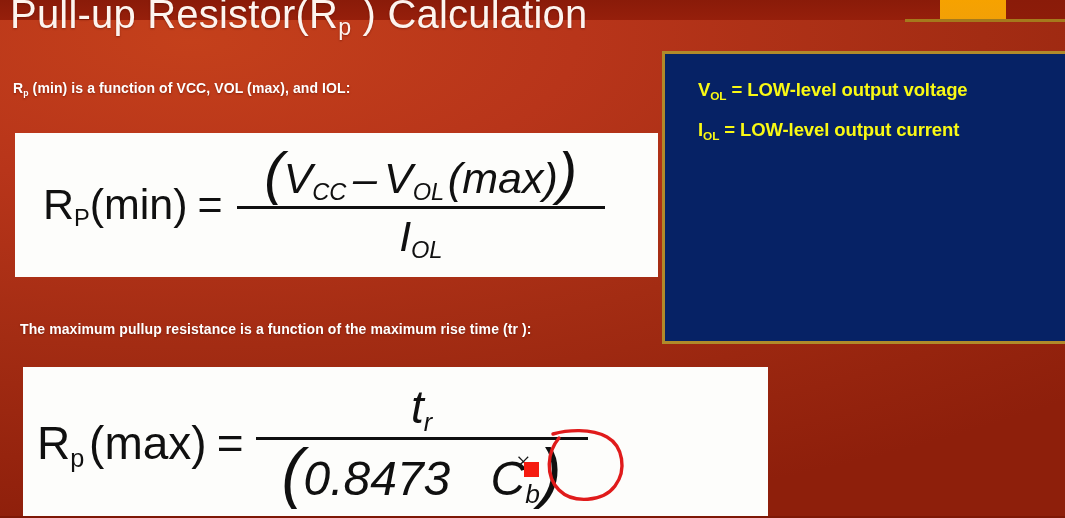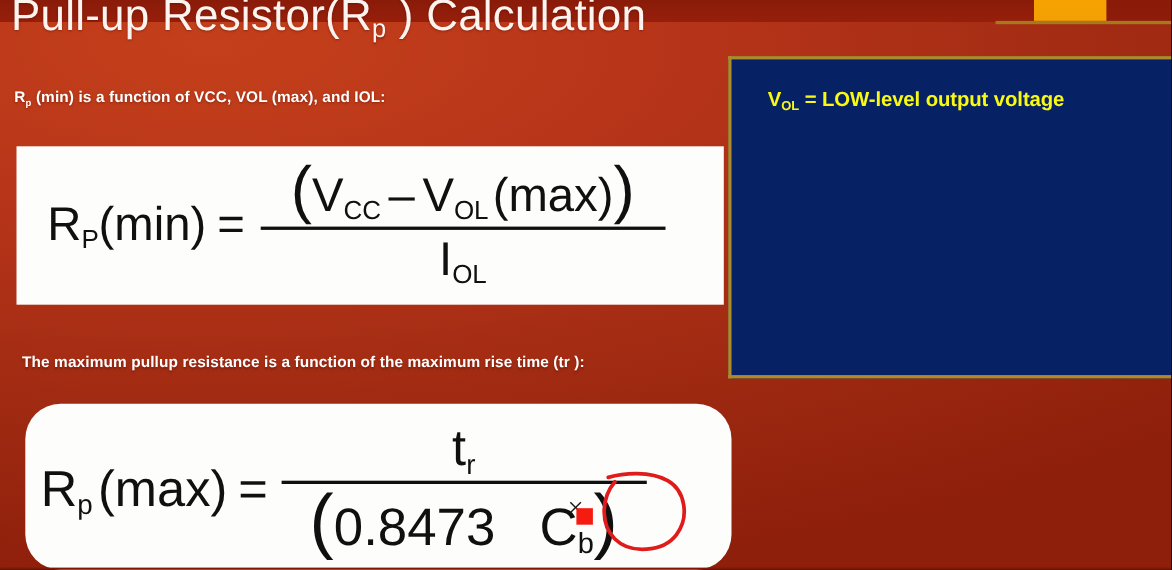--- a/index.html
+++ b/index.html
@@ -84,21 +84,21 @@
     position: absolute;
     background: #fdfdfb;
     overflow: hidden;
   }
   #formula-box-min {
     left: 15px; top: 133px;
     width: 643px; height: 144px;
   }
   #formula-box-max {
     left: 23px; top: 367px;
-    width: 642px; height: 151px; border-radius: 32px;
+    width: 745px; height: 151px;
   }
 
   
   .math {
     position: absolute;
     font-family: "Liberation Serif", "DejaVu Serif", serif;
     color: #101010;
   }
   .mathsans {
     font-family: "Liberation Sans", sans-serif;
@@ -121,20 +121,21 @@
   }
   .frac {
     display: inline-flex;
     flex-direction: column;
     align-items: center;
     justify-content: center;
   }
   .frac .num, .frac .den {
     padding: 0 6px;
     white-space: nowrap;
+    font-style: italic;
   }
   .frac .bar {
     height: 3px;
     background: #101010;
     width: 100%;
     margin: 3px 0;
   }
 
   
   #f1 {
@@ -257,19 +258,20 @@
 
   <svg id="ink-circle" viewBox="0 0 86 78">
     <path d="M 16 10 C 4 24, 2 48, 16 62 C 30 76, 60 74, 72 58 C 84 42, 80 18, 64 9 C 48 0, 24 2, 10 6" fill="none" stroke="#e01b1b" stroke-width="3.4" stroke-linecap="round"></path>
   </svg>
   <div id="ink-cursor"></div>
 
   <div id="legend-panel">
     <div id="legend-list">
       <div class="legend-item" id="legend-item-0"><span>V</span><sub>OL</sub><span> = LOW-level output voltage</span></div>
 
+      <div class="legend-item" id="legend-item-1"><span>I</span><sub>OL</sub><span> =  LOW-level output current</span></div>
 
 
     </div>
   </div>
 
   <div id="bottom-strip"></div>
 </div>
 
 </body></html>

